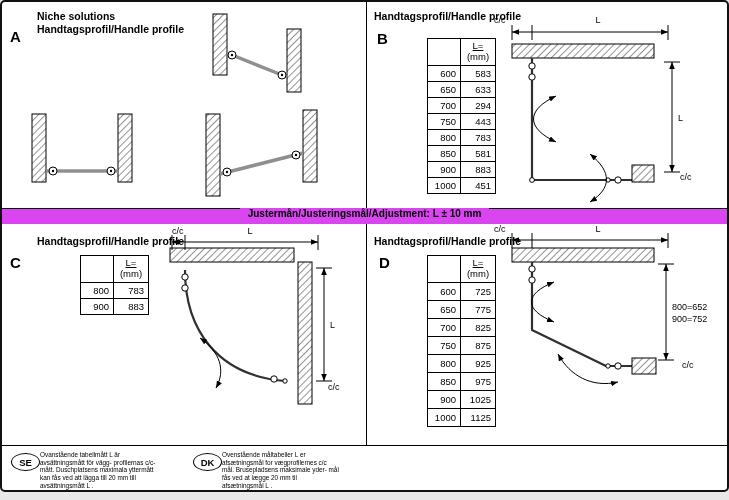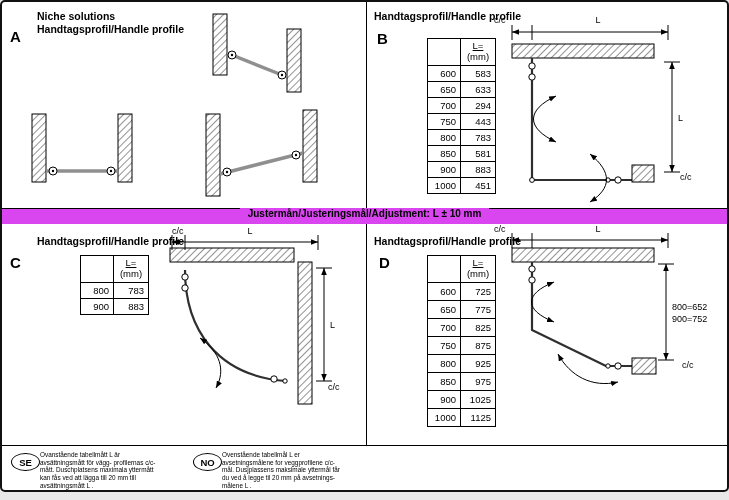--- a/index.html
+++ b/index.html
@@ -299,18 +299,18 @@
     <path class="arc" d="M 192 130 C 204 152 226 164 252 158" marker-start="url(#ma)" marker-end="url(#ma)"></path>
   </svg>
 
   <div class="abs hline" style="left:0; top:443px; width:100%;"></div>
   <div class="footer">
     <div class="foot-item">
       <div class="lang">SE</div>
       <div class="foot-text">Ovanstående tabellmått L är avsättningsmått för vägg- profilernas c/c-mått. Duschplatsens maximala yttermått kan fås ved att lägga till 20 mm till avsättningsmått L .</div>
     </div>
     <div class="foot-item">
-      <div class="lang">NO</div>
-      <div class="foot-text">Ovenstående tabellmål L er avsetningsmålene for veggprofilene c/c- mål. Dusjplassens maksimale yttermål får du ved å legge til 20 mm på avsetnings-målene L .</div>
+      <div class="lang">DK</div>
+      <div class="foot-text">Ovenstående måltabeller L er afsætningsmål for vægprofilernes c/c mål. Brusepladsens maksimale yder- mål fås ved at lægge 20 mm til afsætningsmål L .</div>
     </div>
   </div>
 
 </div>
 
 </body></html>

